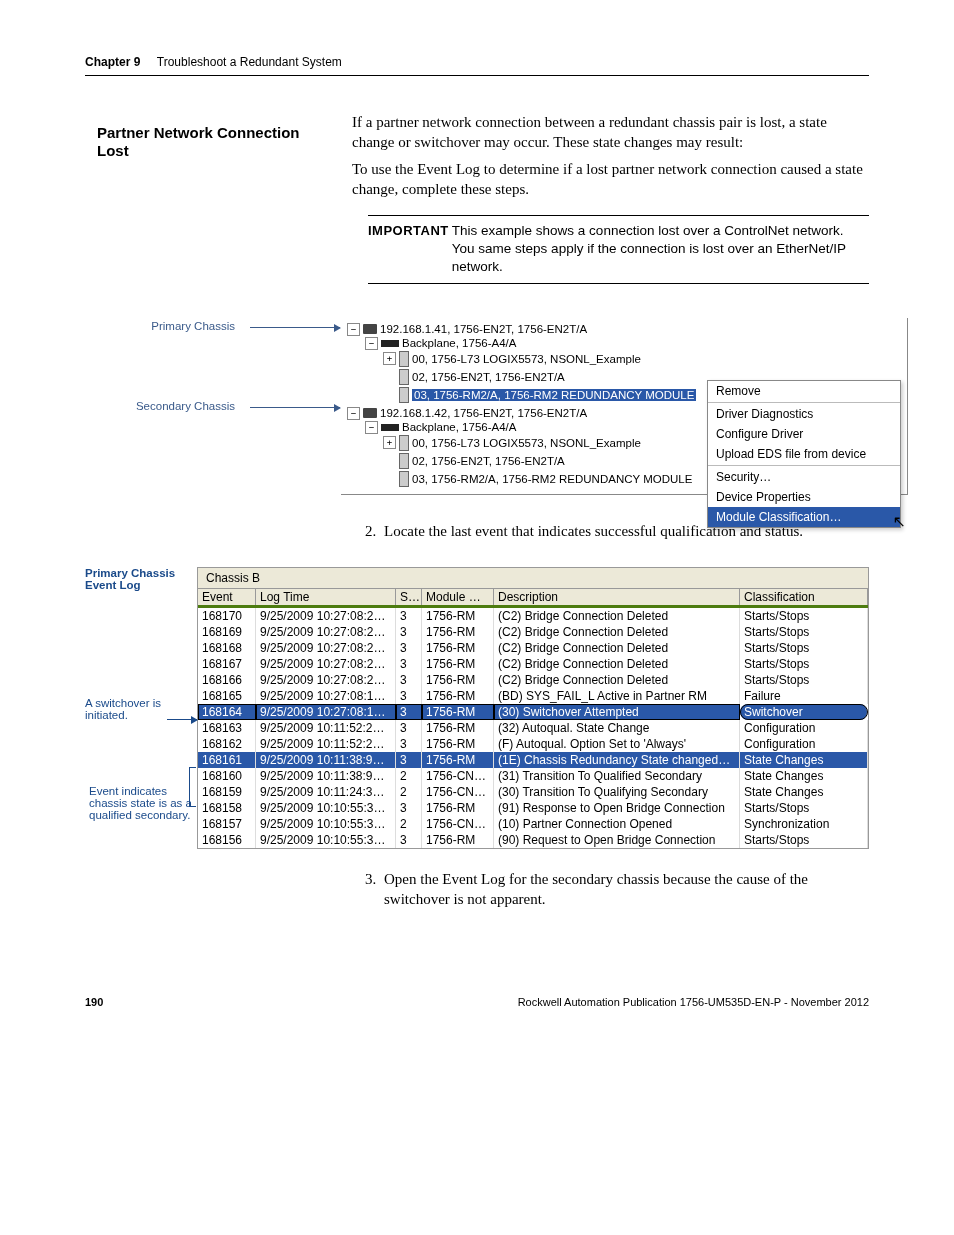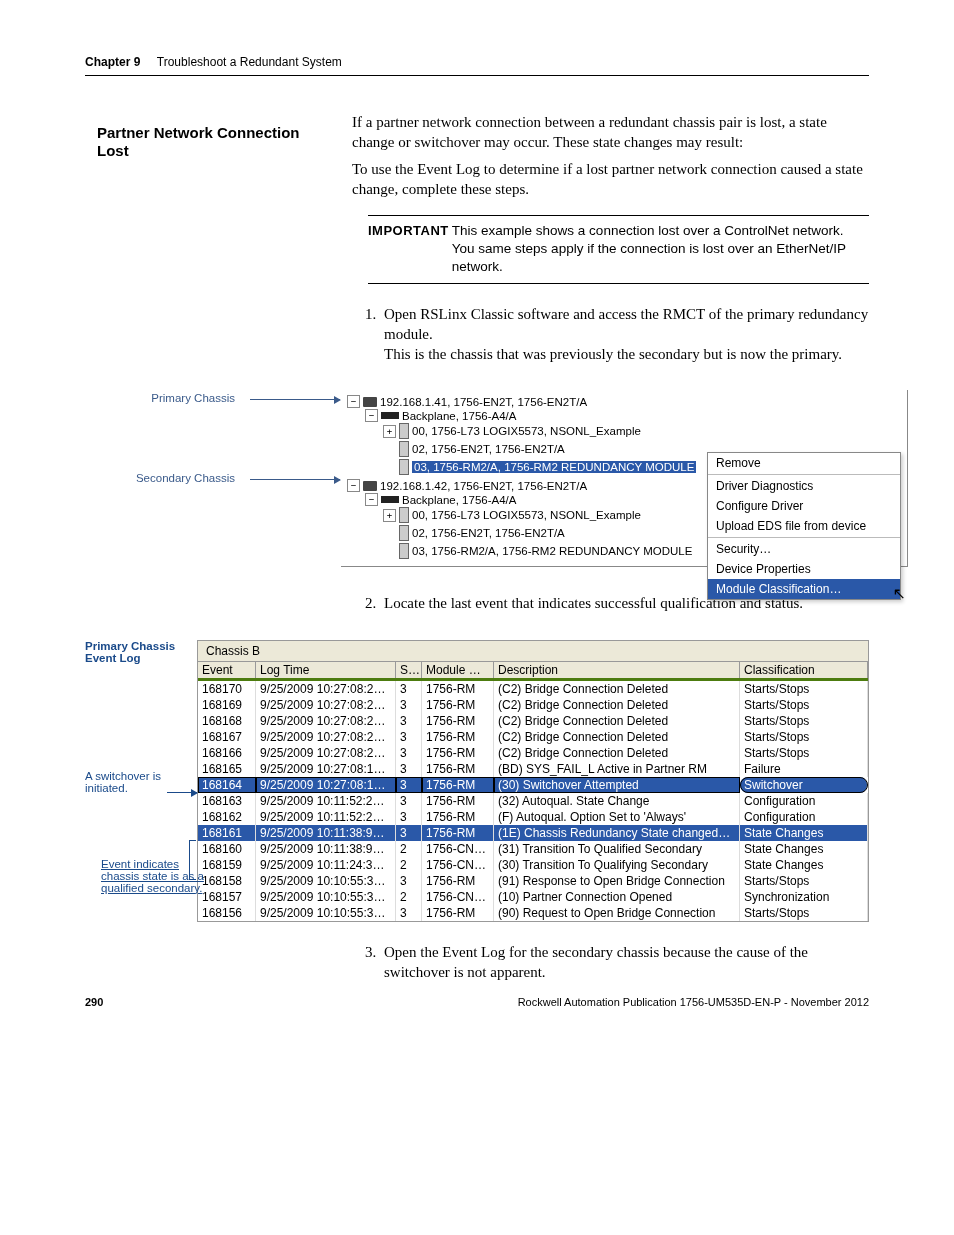--- a/index.html
+++ b/index.html
@@ -175,26 +175,20 @@
     </div>
     <div class="body-col">
       <p>If a partner network connection between a redundant chassis pair is lost, a state change or switchover may occur. These state changes may result:</p>
       <p>To use the Event Log to determine if a lost partner network connection caused a state change, complete these steps.</p>
 
       <div class="important-box">
         <div class="label">IMPORTANT</div>
         <div class="text">This example shows a connection lost over a ControlNet network. You same steps apply if the connection is lost over an EtherNet/IP network.</div>
       </div>
 
-      <ol>
-        <li>
-          <span>Open RSLinx Classic software and access the RMCT of the primary redundancy module.</span>
-          <p class="step-sub">This is the chassis that was previously the secondary but is now the primary.</p>
-        </li>
-      </ol>
     </div>
   </div>
 
   <div class="tree-block">
     <div class="tree-callout-label" style="left:0; top:2px; width:150px;">Primary Chassis</div>
     <div class="tree-arrow" style="left:165px; top:9px; width:90px;"></div>
 
     <div class="tree-callout-label" style="left:0; top:82px; width:150px;">Secondary Chassis</div>
     <div class="tree-arrow" style="left:165px; top:89px; width:90px;"></div>
 
@@ -294,21 +288,21 @@
       </ol>
     </div>
   </div>
 
   <div class="eventlog-block">
     <div class="elo-callout" style="left:0; top:0; width:105px; font-weight:bold;">Primary Chassis Event Log</div>
 
     <div class="elo-callout" style="left:0; top:130px; width:100px;">A switchover is initiated.</div>
     <div class="elo-arrowline" style="left:82px; top:152px; width:30px;"></div>
 
-    <div class="elo-callout" style="left:16px; top:218px; width:110px;text-decoration:underline;">Event indicates chassis state is as a qualified secondary.</div>
+    <div class="elo-callout" style="left:4px; top:218px; width:110px;">Event indicates chassis state is as a qualified secondary.</div>
     <div class="elo-brace" style="left:104px; top:200px; height:38px; border-top:1px solid #1a4a8a; border-bottom:1px solid #1a4a8a;"></div>
 
     <div class="el-table">
       <div class="el-title">Chassis B</div>
       <div class="el-grid el-hdr">
         <div class="el-cell">Event</div>
         <div class="el-cell">Log Time</div>
         <div class="el-cell">S…</div>
         <div class="el-cell">Module …</div>
         <div class="el-cell">Description</div>
@@ -412,16 +406,16 @@
   <div class="two-col">
     <div class="left-label"></div>
     <div class="body-col">
       <ol start="3">
         <li>Open the Event Log for the secondary chassis because the cause of the switchover is not apparent.</li>
       </ol>
     </div>
   </div>
 
   <div class="footer">
-    <span style="font-weight:bold">290</span>
+    <span style="font-weight:bold">190</span>
     <span>Rockwell Automation Publication 1756-UM535D-EN-P - November 2012</span>
   </div>
 </div>
 
 </body></html>

